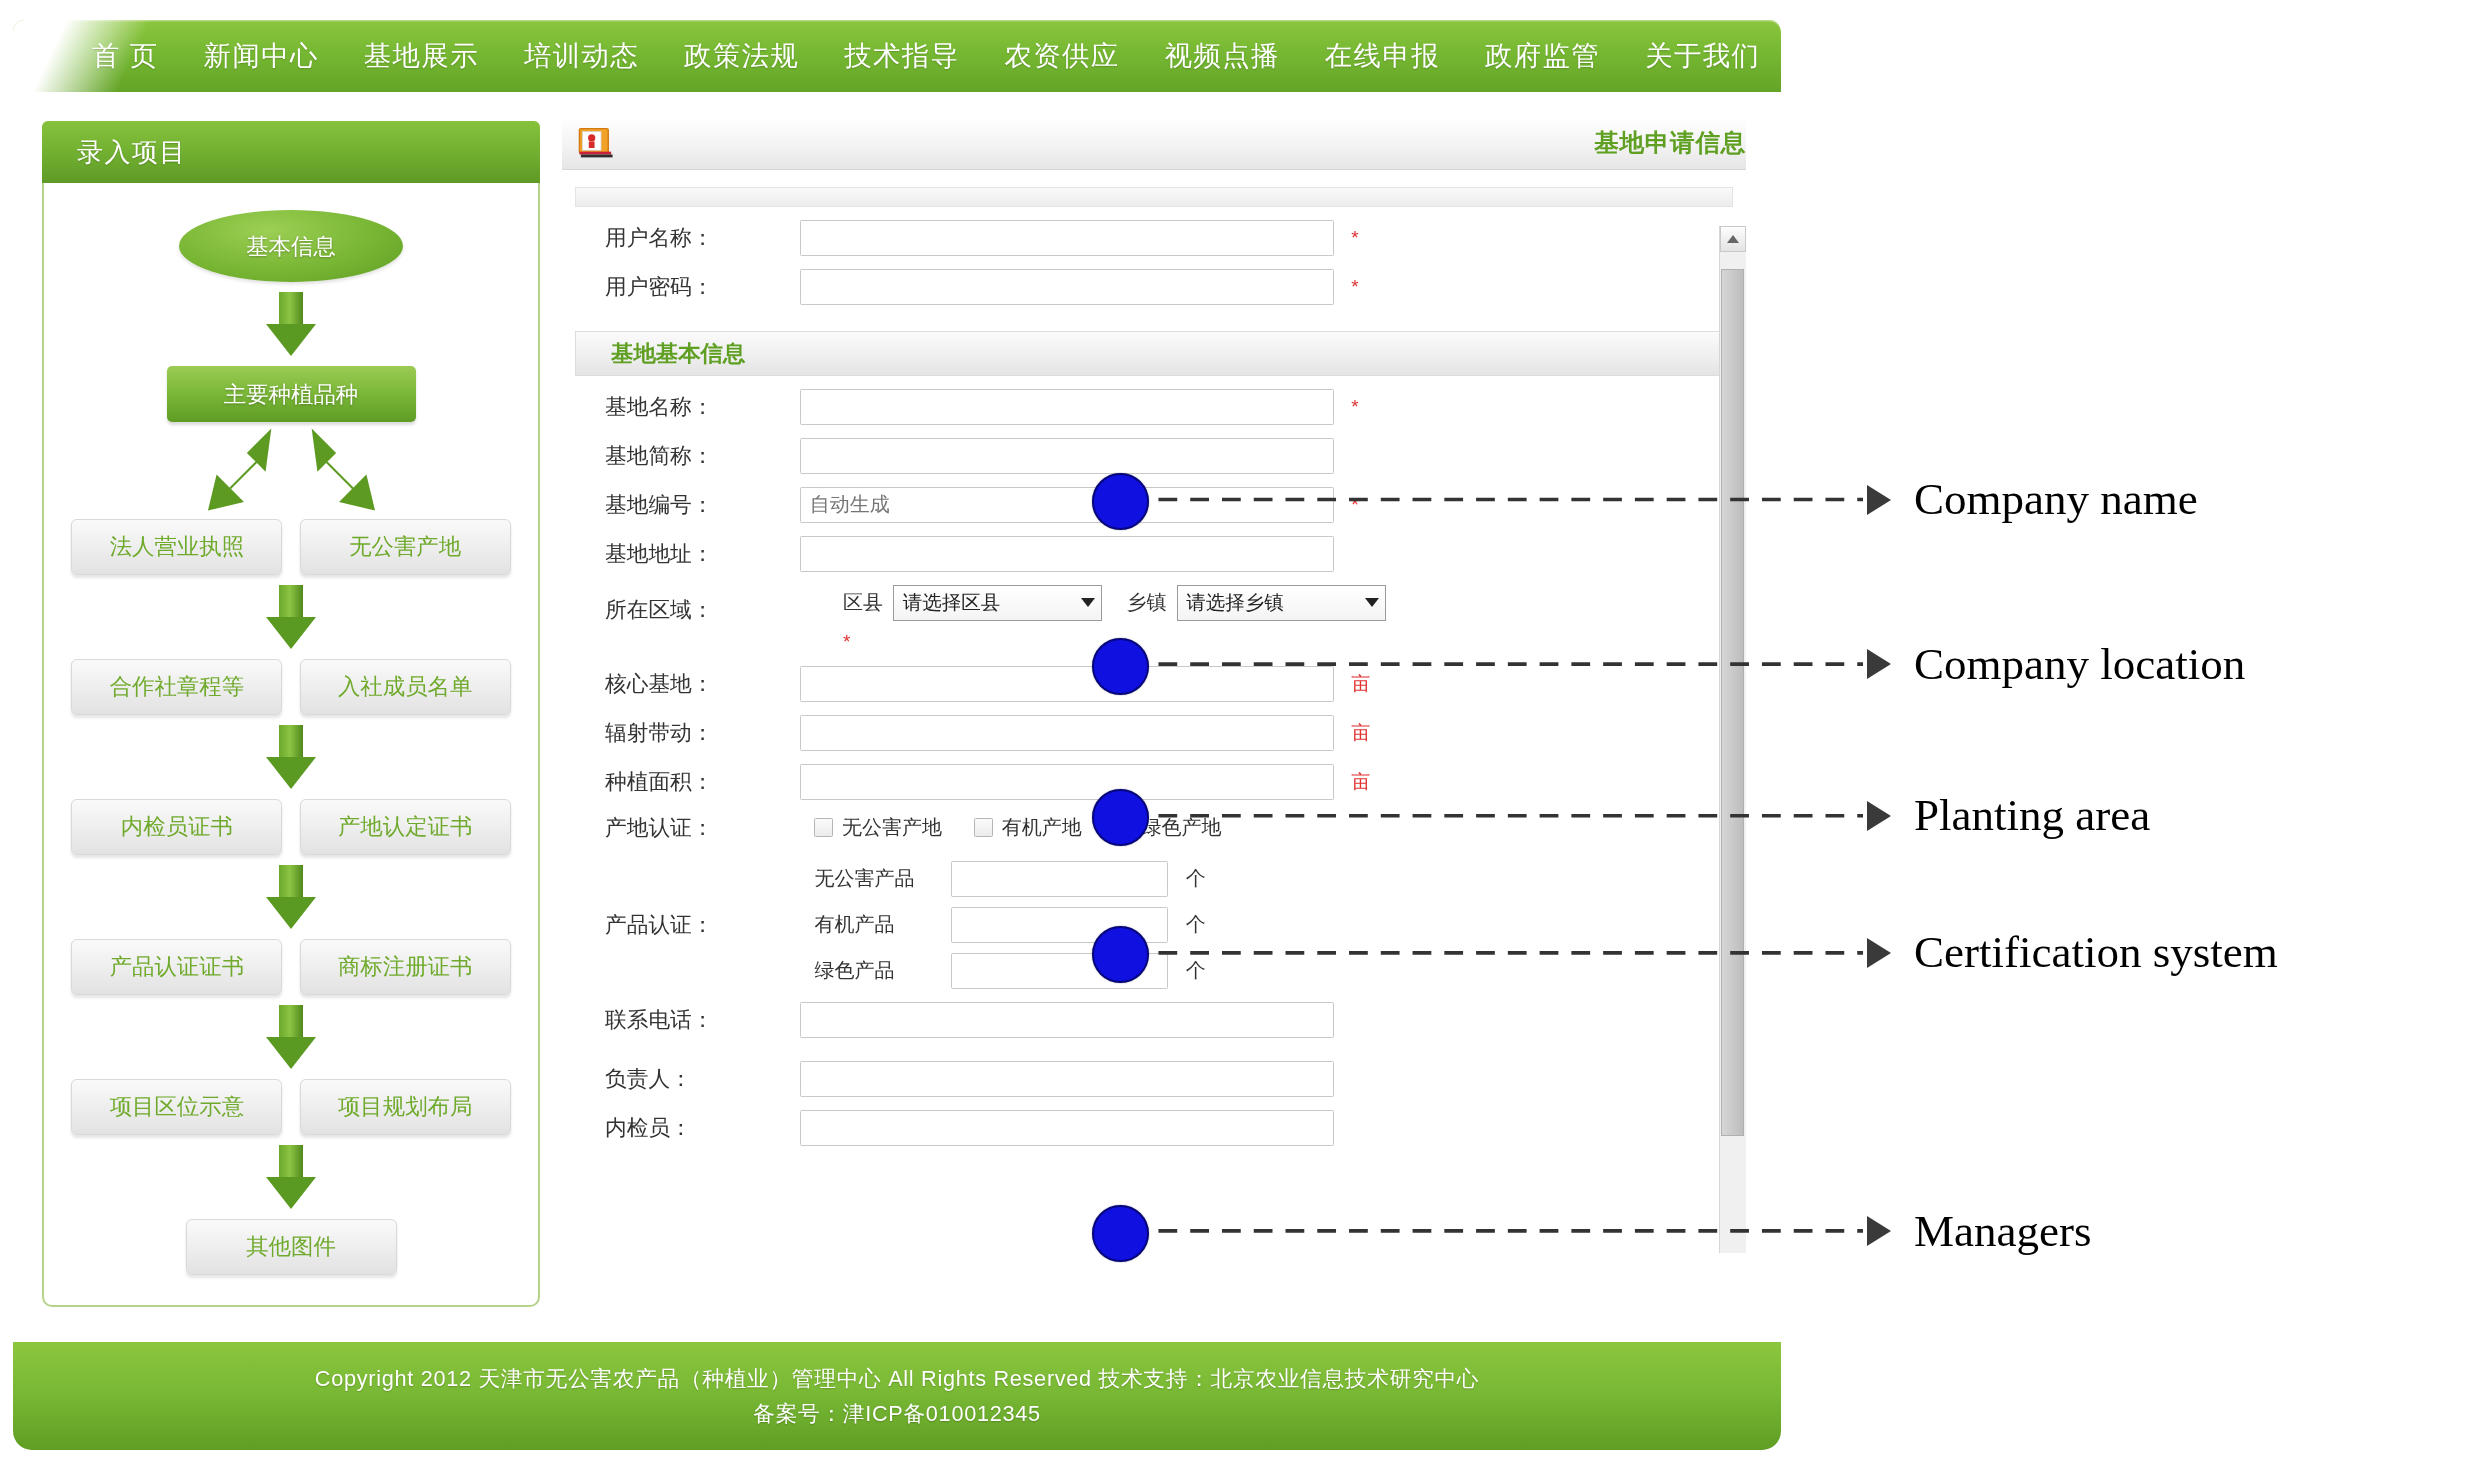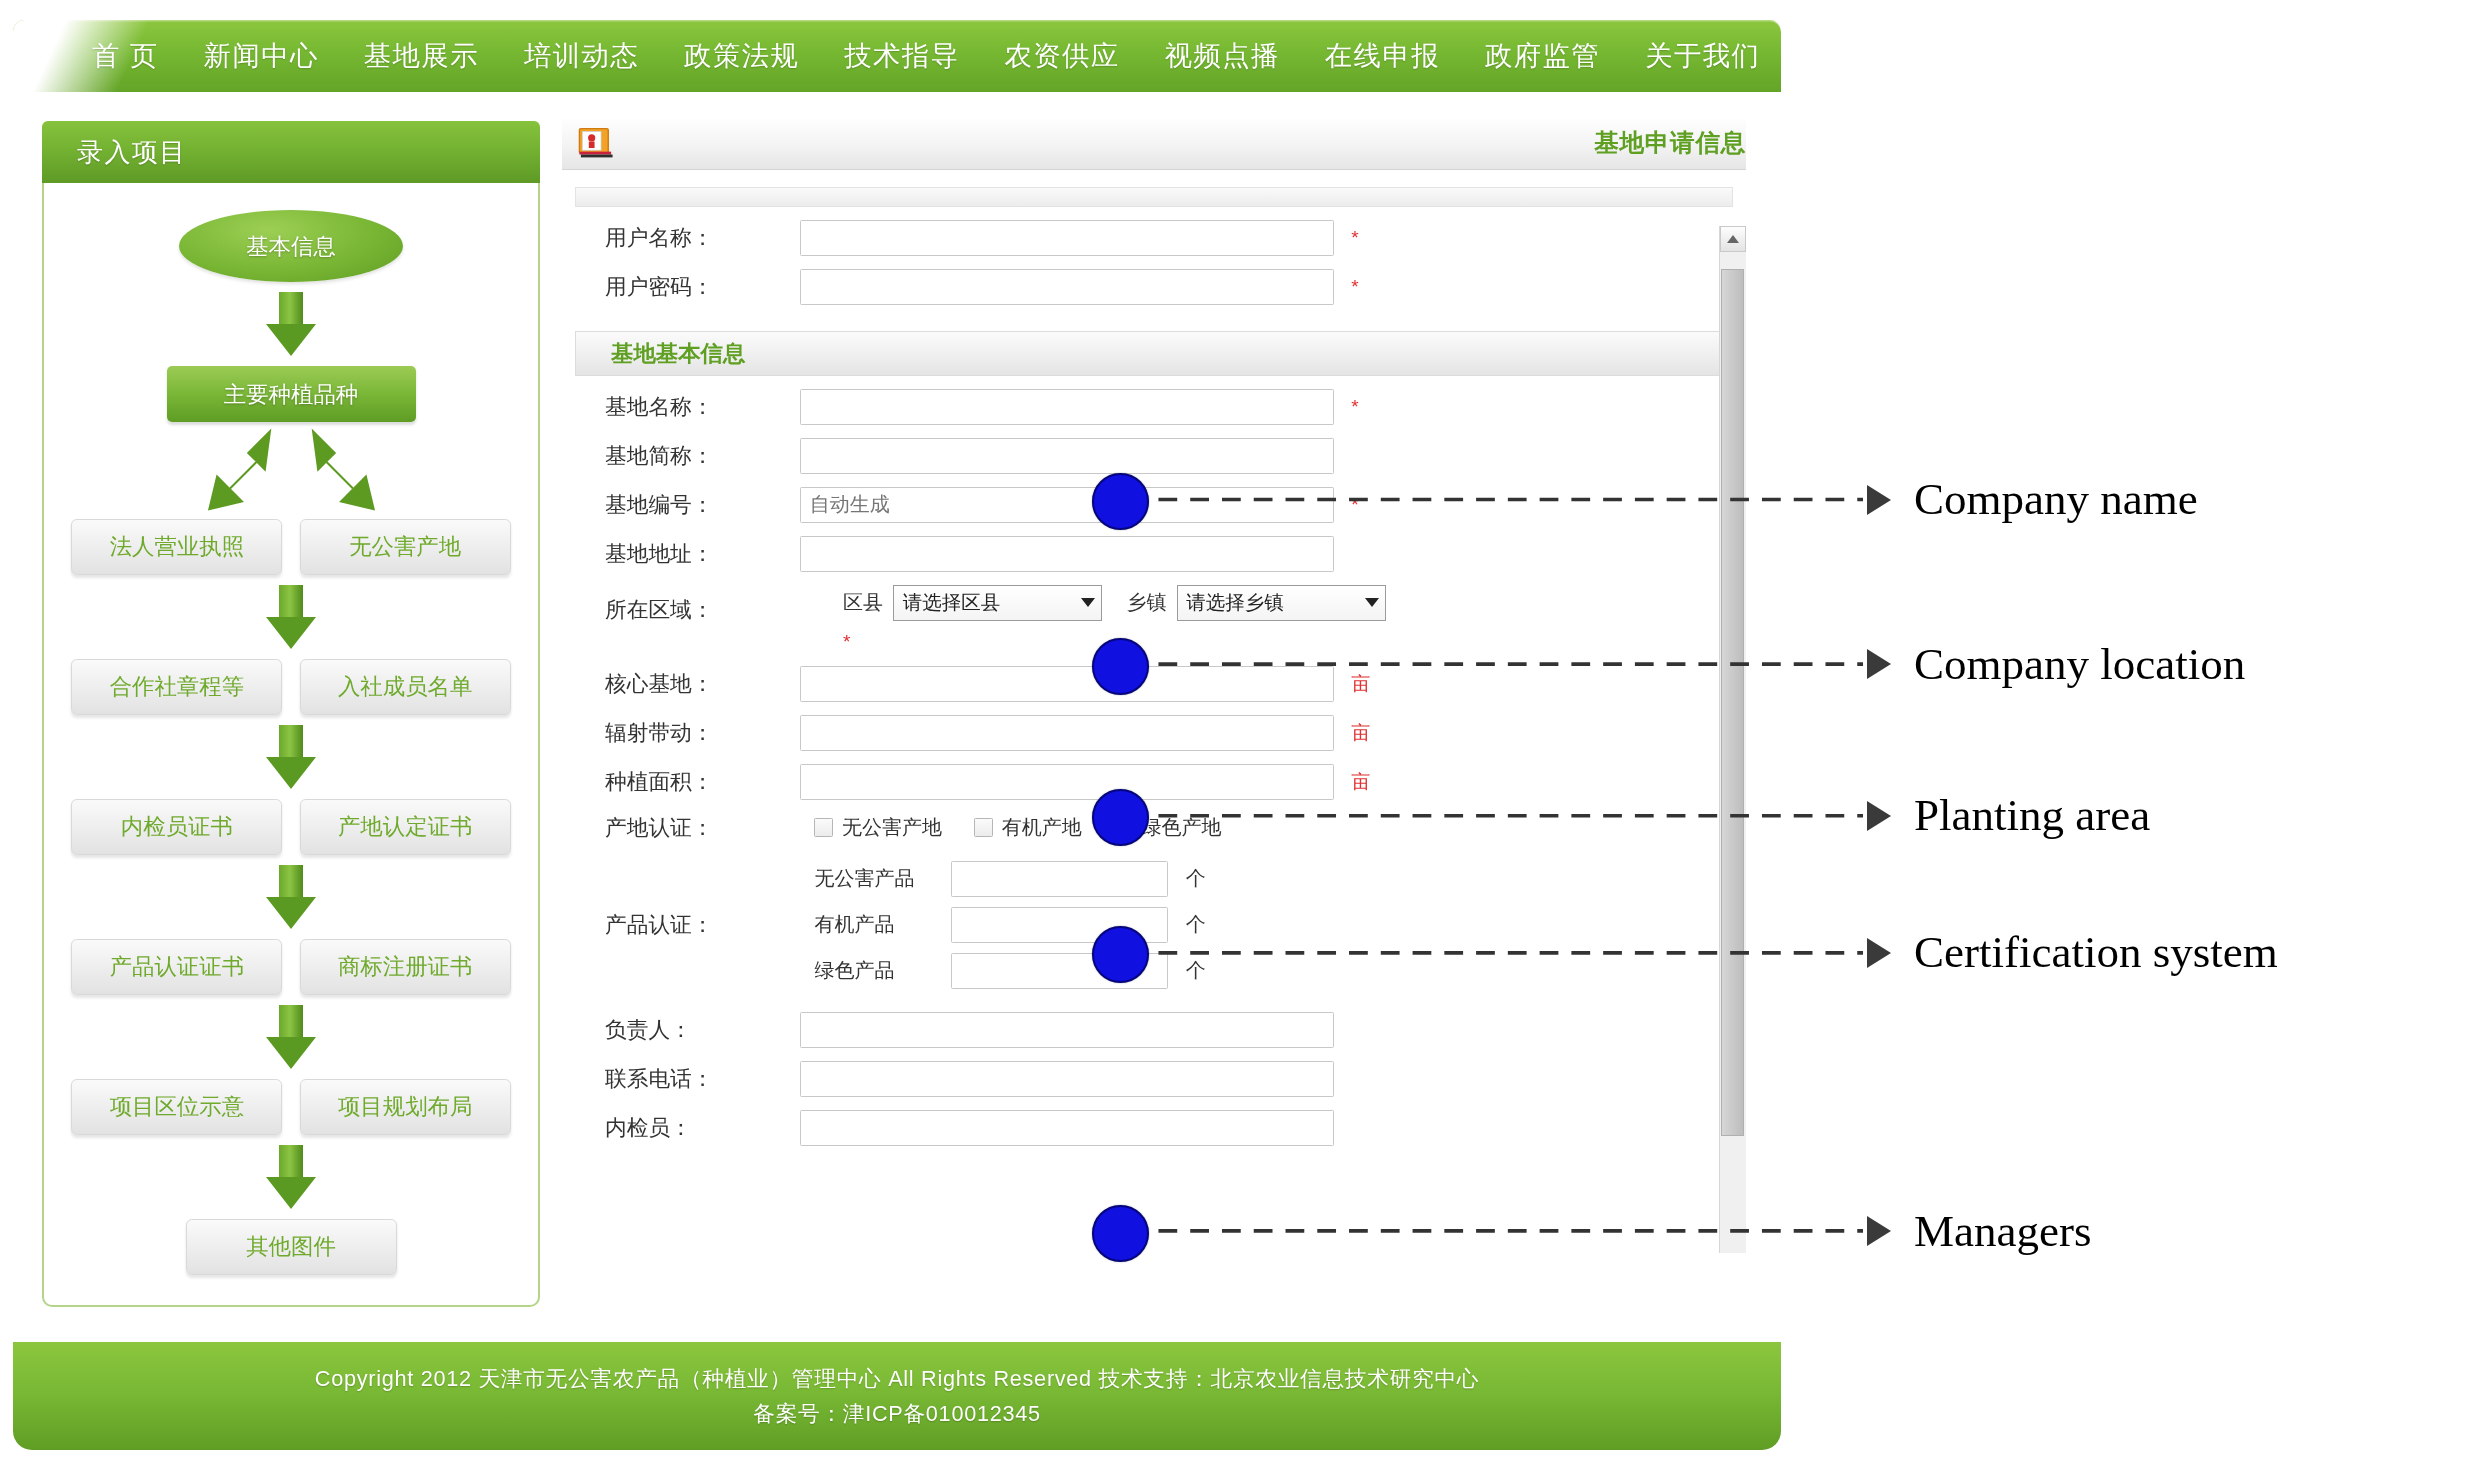--- a/index.html
+++ b/index.html
@@ -622,27 +622,27 @@
               <span class="unit-dark">个</span>
             </div>
             <div class="cert-line">
               <span class="cert-name">绿色产品</span>
               <input class="finput finput-narrow" value="" style="">
               <span class="unit-dark">个</span>
             </div>
           </div>
         </div>
 
+        <div class="frow">
+          <div class="flabel">联系电话：</div>
+          <input class="finput" value="" style="">
+        </div>
+
         <div class="frow" style="margin-top:23px;">
           <div class="flabel">负责人：</div>
-          <input class="finput" value="" style="">
-        </div>
-
-        <div class="frow">
-          <div class="flabel">联系电话：</div>
           <input class="finput" value="" style="">
         </div>
 
         <div class="frow">
           <div class="flabel">内检员：</div>
           <input class="finput" value="" style="">
         </div>
 
         <div class="scrollbar">
           <div class="sb-btn">

